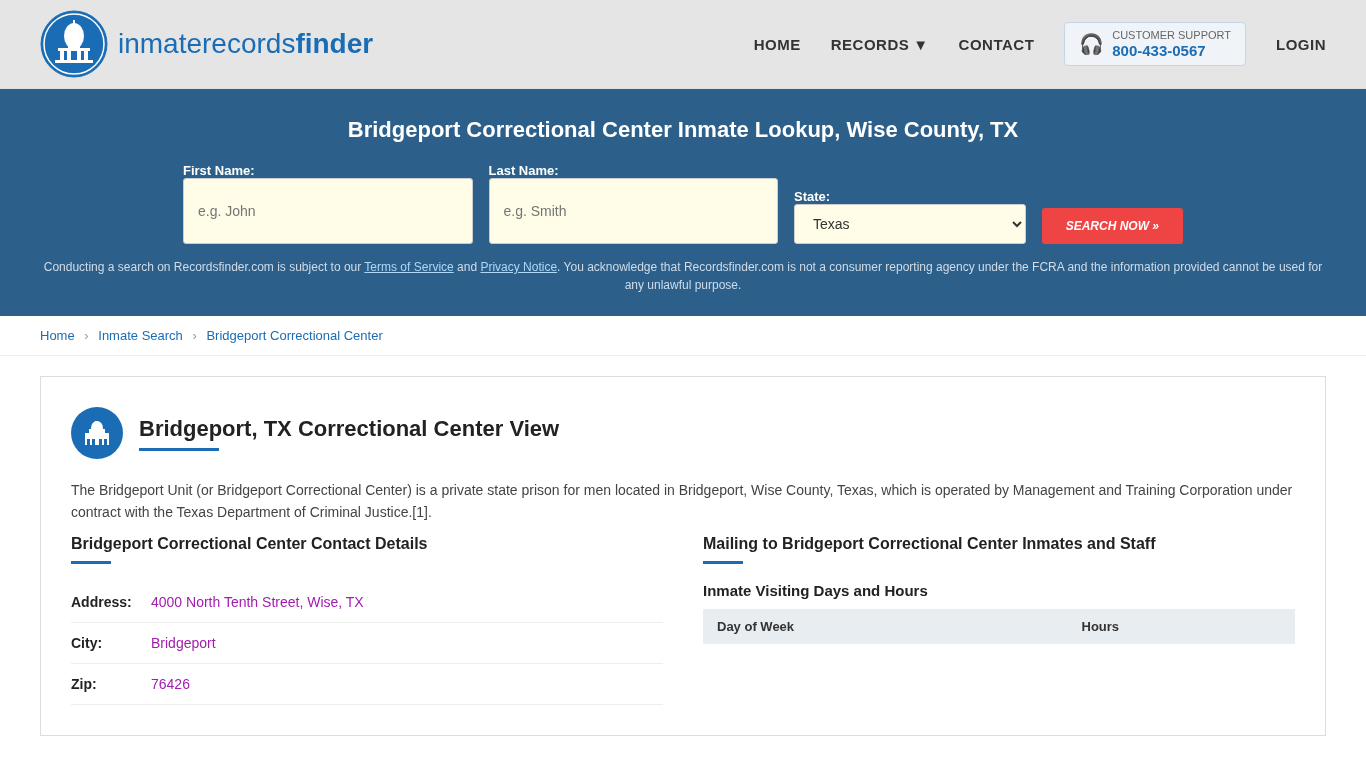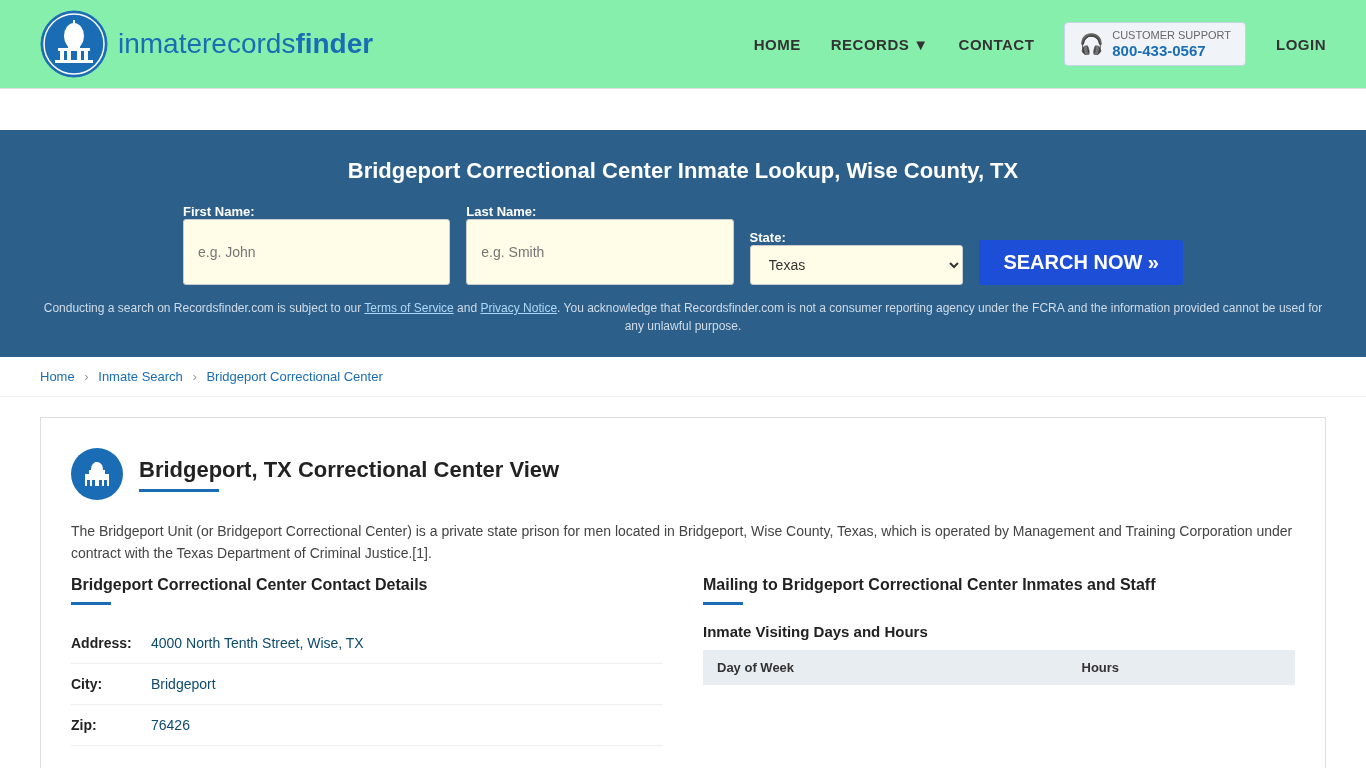--- a/index.html
+++ b/index.html
@@ -1,20 +1,20 @@
 <!DOCTYPE html>
 <html><head>
   <meta charset="utf-8">
   <style>
     * { box-sizing: border-box; margin: 0; padding: 0; }
     body { font-family: Arial, sans-serif; font-size: 14px; color: #333; background: #fff; }
 
     
     .header {
-      background: #86efac;
+      background: #e5e5e5;
       border-bottom: 1px solid #e0e0e0;
       padding: 10px 40px;
       display: flex;
       align-items: center;
       justify-content: space-between;
     }
     .logo-area {
       display: flex;
       align-items: center;
       gap: 10px;
@@ -82,21 +82,20 @@
       color: #333;
       cursor: pointer;
       letter-spacing: 0.5px;
     }
 
     
     .search-banner {
       background: #2c5f8a;
       padding: 28px 40px 22px;
       color: #fff;
-      margin-top: 41px;
     }
     .search-banner h1 {
       text-align: center;
       font-size: 22px;
       font-weight: 700;
       color: #fff;
       margin-bottom: 20px;
     }
     .search-form {
       display: flex;
@@ -130,30 +129,31 @@
       padding: 10px 14px;
       font-size: 14px;
       border: 1px solid #ccc;
       border-radius: 3px;
       background: #fffde7;
       width: 100%;
       color: #333;
       appearance: auto;
     }
     .search-btn {
-      background: #1d4ed8;
+      background: #ef4444;
       color: #fff;
       border: none;
       padding: 11px 24px;
-      font-size: 20px;
+      font-size: 12px;
       font-weight: 700;
       border-radius: 3px;
       cursor: pointer;
       white-space: nowrap;
       flex-shrink: 0;
+      font-style: italic;
     }
     .disclaimer {
       text-align: center;
       margin-top: 14px;
       font-size: 12px;
       color: #d0dce8;
       line-height: 1.5;
     }
     .disclaimer a {
       color: #add8f7;
@@ -254,21 +254,21 @@
       padding: 12px 0;
       border-bottom: 1px solid #eee;
       font-size: 14px;
     }
     .contact-label {
       font-weight: 700;
       min-width: 70px;
       color: #222;
     }
     .contact-value {
-      color: #0c4a6e;
+      color: #a21caf;
       margin-left: 10px;
     }
     .visiting-title {
       font-size: 15px;
       font-weight: 700;
       color: #222;
       margin-bottom: 10px;
     }
     .visiting-table {
       width: 100%;

